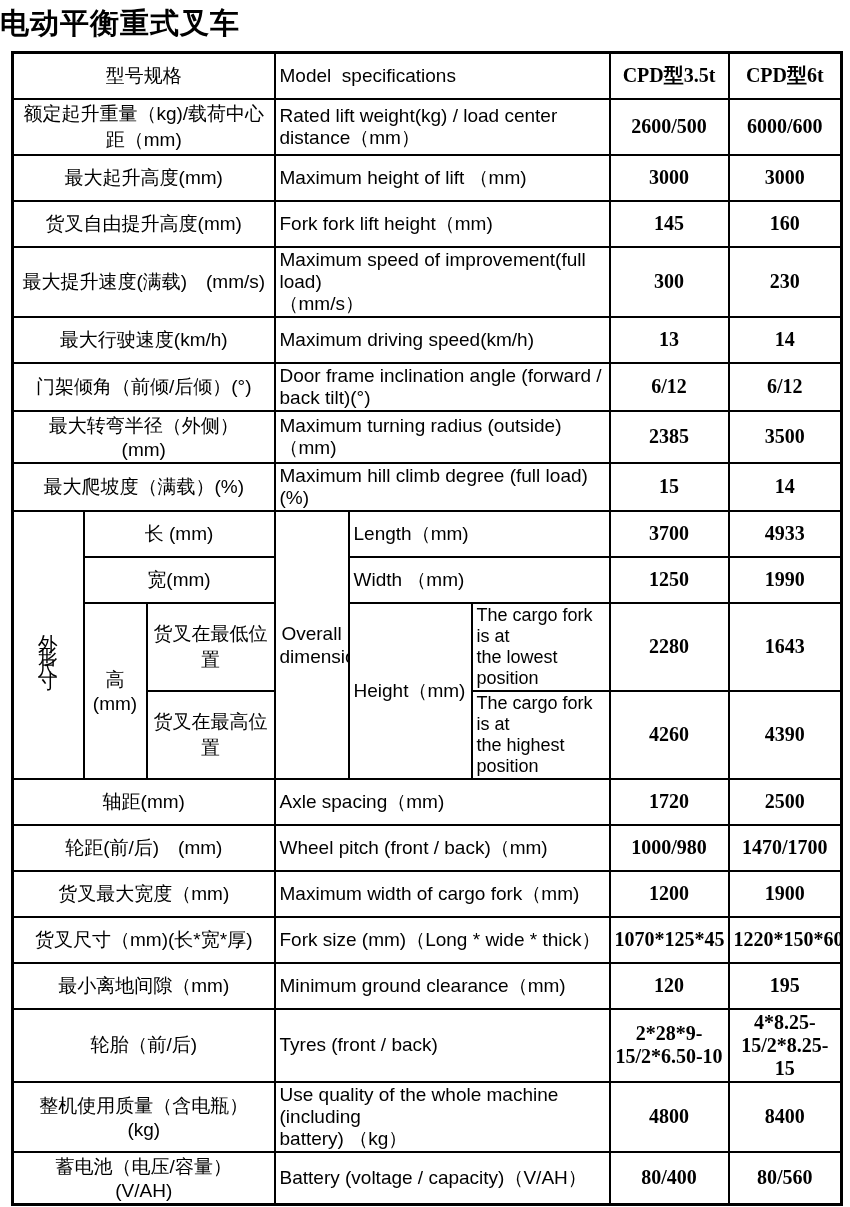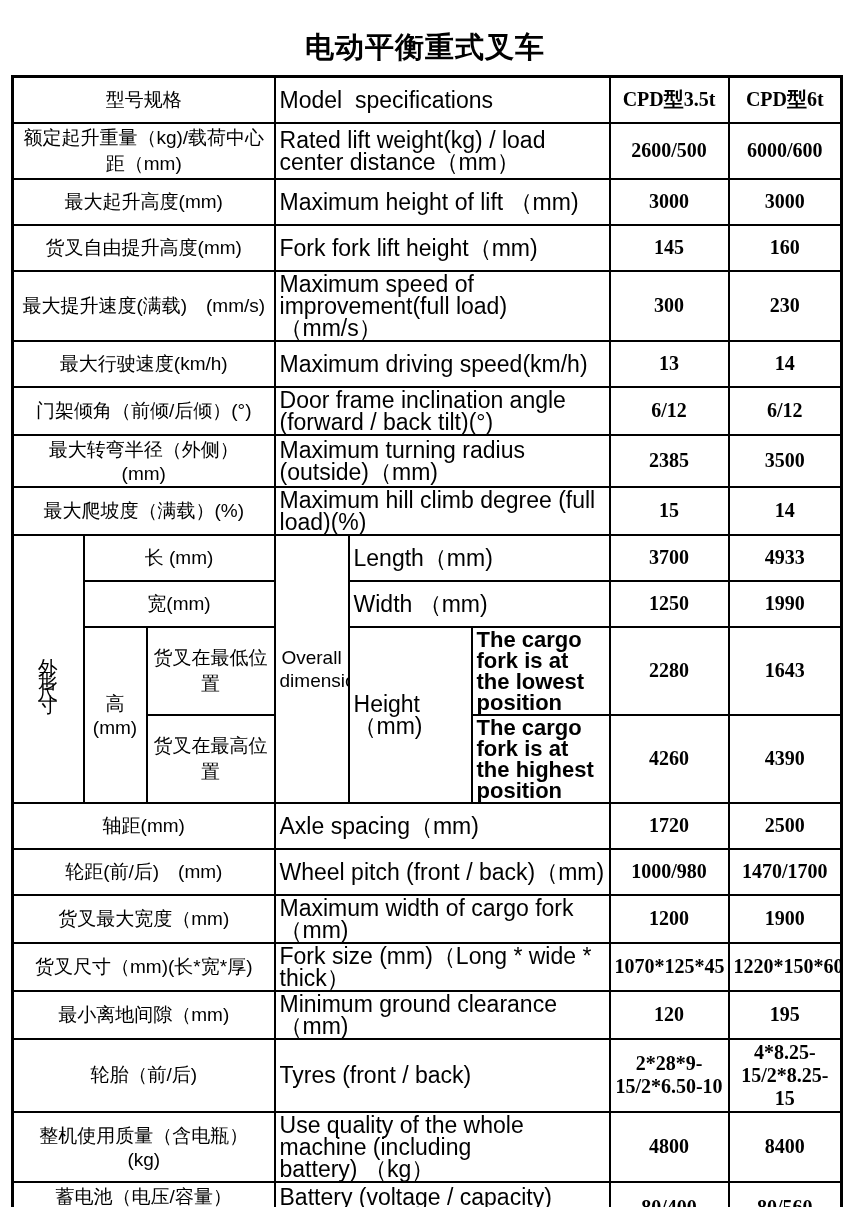--- a/index.html
+++ b/index.html
@@ -3,39 +3,39 @@
 <meta charset="utf-8">
 <style>
   html,body{margin:0;padding:0;}
   body{
     width:850px;height:1207px;background:#ffffff;color:#000;
     font-family:"Liberation Sans","DejaVu Sans",sans-serif;
     -webkit-font-smoothing:antialiased;
   }
   .page{width:850px;height:1207px;position:relative;overflow:hidden;}
   .title{
-    padding-top:28px;margin:0 0 7px 0;text-align:center;
+    padding-top:4px;margin:0 0 7px 0;
     font-size:29px;font-weight:bold;letter-spacing:1px;color:#000;
   }
   table.spec{
     border-collapse:collapse;table-layout:fixed;
     margin-left:11px;width:829px;
     border:3px solid #000;
   }
   table.spec td{
     border:2px solid #000;
     white-space:pre-wrap;
     vertical-align:middle;
     overflow:hidden;
     padding:1px 4px;
   }
   tr.r{height:46px;}
   td.cn{font-size:19px;padding-left:8px;text-align:center;}
-  td.en{font-size:23px;padding-left:7px;text-align:left;line-height:22px;}
-  td.en-small{font-size:22px;padding-left:7px;text-align:left;line-height:21px;font-weight:bold;}
+  td.en{font-size:19px;padding-left:7px;text-align:left;line-height:22px;}
+  td.en-small{font-size:18px;padding-left:7px;text-align:left;line-height:21px;}
   td.val{
     text-align:center;
     font-family:"Liberation Serif","DejaVu Serif",serif;
     font-size:20px;line-height:23px;padding:1px 1px;font-weight:bold;
   }
   td.group{text-align:center;padding:0;}
   .vert{
     display:inline-block;
     writing-mode:vertical-rl;
     text-orientation:upright;

